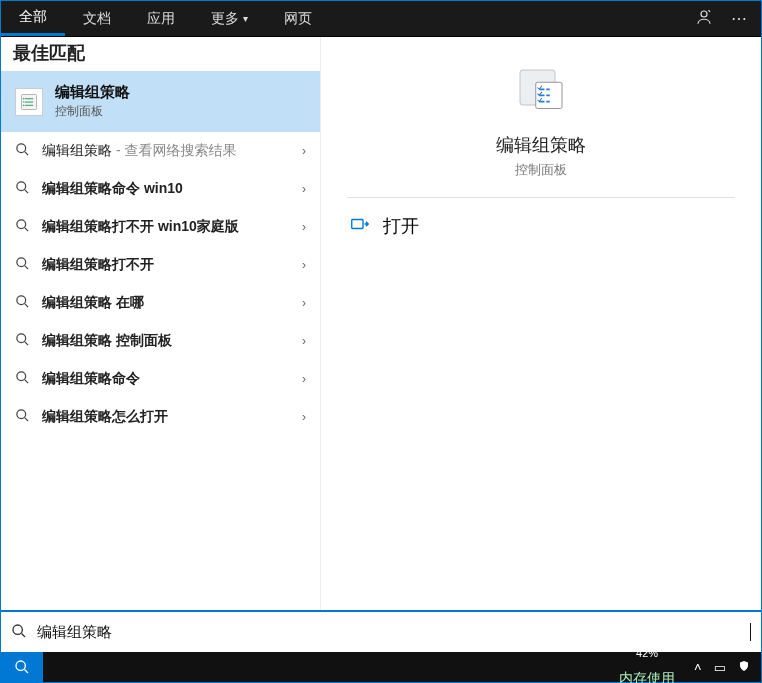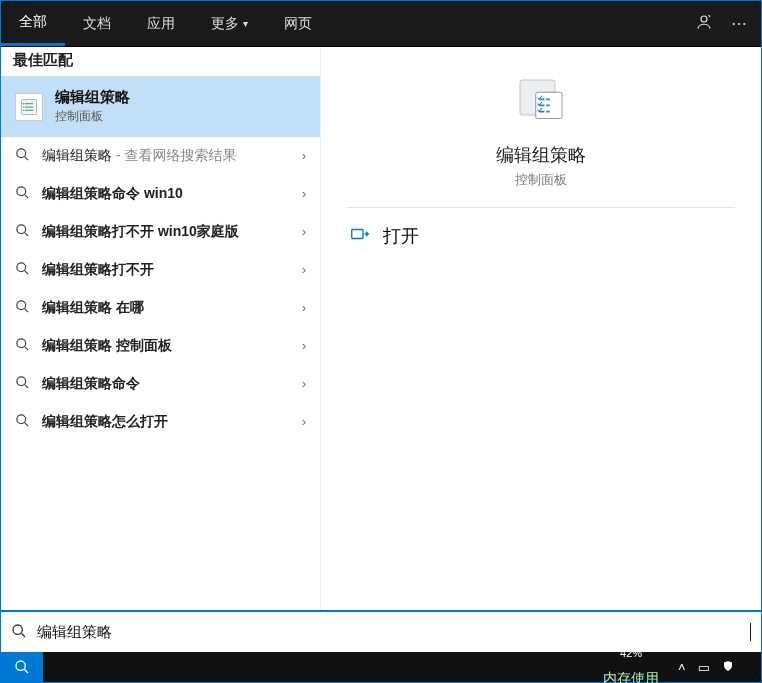--- a/index.html
+++ b/index.html
@@ -1,34 +1,34 @@
 <!DOCTYPE html>
 <html><head>
 <meta charset="utf-8">
 <style>
   * { box-sizing: border-box; margin: 0; padding: 0; font-family: "Microsoft YaHei", "Segoe UI", sans-serif; }
   html, body { width: 762px; height: 683px; overflow: hidden; background: #fff; }
   .container { width: 762px; height: 683px; display: flex; flex-direction: column; border: 1px solid #0078d4; }
   
   
-  .tabbar { background: #1a1a1a; height: 46px; display: flex; align-items: stretch; color: #fff; font-size: 14px; border-bottom: 1px solid #000; }
+  .tabbar { background: #1a1a1a; height: 36px; display: flex; align-items: stretch; color: #fff; font-size: 14px; border-bottom: 1px solid #000; }
   .tab { padding: 0 18px; display: flex; align-items: center; cursor: pointer; color: #ddd; }
   .tab.active { border-bottom: 3px solid #0078d4; color: #fff; font-weight: 500; }
   .tab-more { display: flex; align-items: center; gap: 4px; }
   .tabbar-right { margin-left: auto; display: flex; align-items: center; padding-right: 14px; gap: 18px; }
   .tabbar-right .icon { color: #ddd; font-size: 16px; cursor: pointer; }
   .chev-down { font-size: 10px; }
   
   
   .content { flex: 1; display: flex; overflow: hidden; background: #fff; }
   
   
   .left-panel { width: 320px; display: flex; flex-direction: column; overflow: hidden; border-right: 1px solid #eee; }
   .scroll-area { flex: 1; overflow-y: auto; }
-  .section-header { background: #fff; font-size: 15px; font-weight: 600; padding: 4px 12px 6px 12px; color: #222; }
+  .section-header { background: #fff; font-size: 18px; font-weight: 600; padding: 4px 12px 6px 12px; color: #222; }
   .best-match { display: flex; align-items: center; background: #c1dff7; padding: 12px 14px; cursor: pointer; }
   .bm-icon { width: 28px; height: 28px; background: #fff; border: 1px solid #ccc; margin-right: 12px; display: flex; align-items: center; justify-content: center; }
   .bm-icon svg { width: 20px; height: 20px; }
   .bm-text { display: flex; flex-direction: column; }
   .bm-title { font-size: 15px; font-weight: 600; color: #111; }
   .bm-sub { font-size: 12px; color: #555; margin-top: 1px; }
   
   .result-row { display: flex; align-items: center; padding: 10px 14px; cursor: pointer; font-size: 14px; color: #222; justify-content: space-between; }
   .result-left { display: flex; align-items: center; gap: 12px; overflow: hidden; }
   .search-glyph { color: #444; font-size: 15px; flex: 0 0 auto; }
@@ -49,21 +49,21 @@
   
   
   .search-row { height: 42px; border-top: 2px solid #0078d4; display: flex; align-items: center; background: #fff; padding: 0 10px; }
   .search-row .search-glyph { color: #333; margin-right: 10px; }
   .search-input { flex: 1; border: none; outline: none; font-size: 15px; color: #111; }
   .caret { border-right: 1px solid #111; height: 18px; margin-left: -1px; }
   
   
   .taskbar { height: 30px; background: #111; display: flex; align-items: stretch; color: #fff; font-size: 11px; }
   .tb-search-btn { width: 42px; background: #0078d4; display: flex; align-items: center; justify-content: center; cursor: pointer; }
-  .tb-right { margin-left: auto; display: flex; align-items: center; gap: 6px; padding-right: 24px; }
+  .tb-right { margin-left: auto; display: flex; align-items: center; gap: 6px; padding-right: 8px; }
   .perf { display: flex; flex-direction: column; align-items: center; line-height: 1.05; padding: 0 10px; cursor: pointer; }
   .perf-pct { color: #fff; }
   .perf-lbl { color: #aeb; font-size: 14px; margin-top: 12px; }
   .tray-icon { padding: 0 3px; cursor: pointer; font-size: 13px; }
 </style>
 </head>
 <body>
 
 <div class="container">
 

